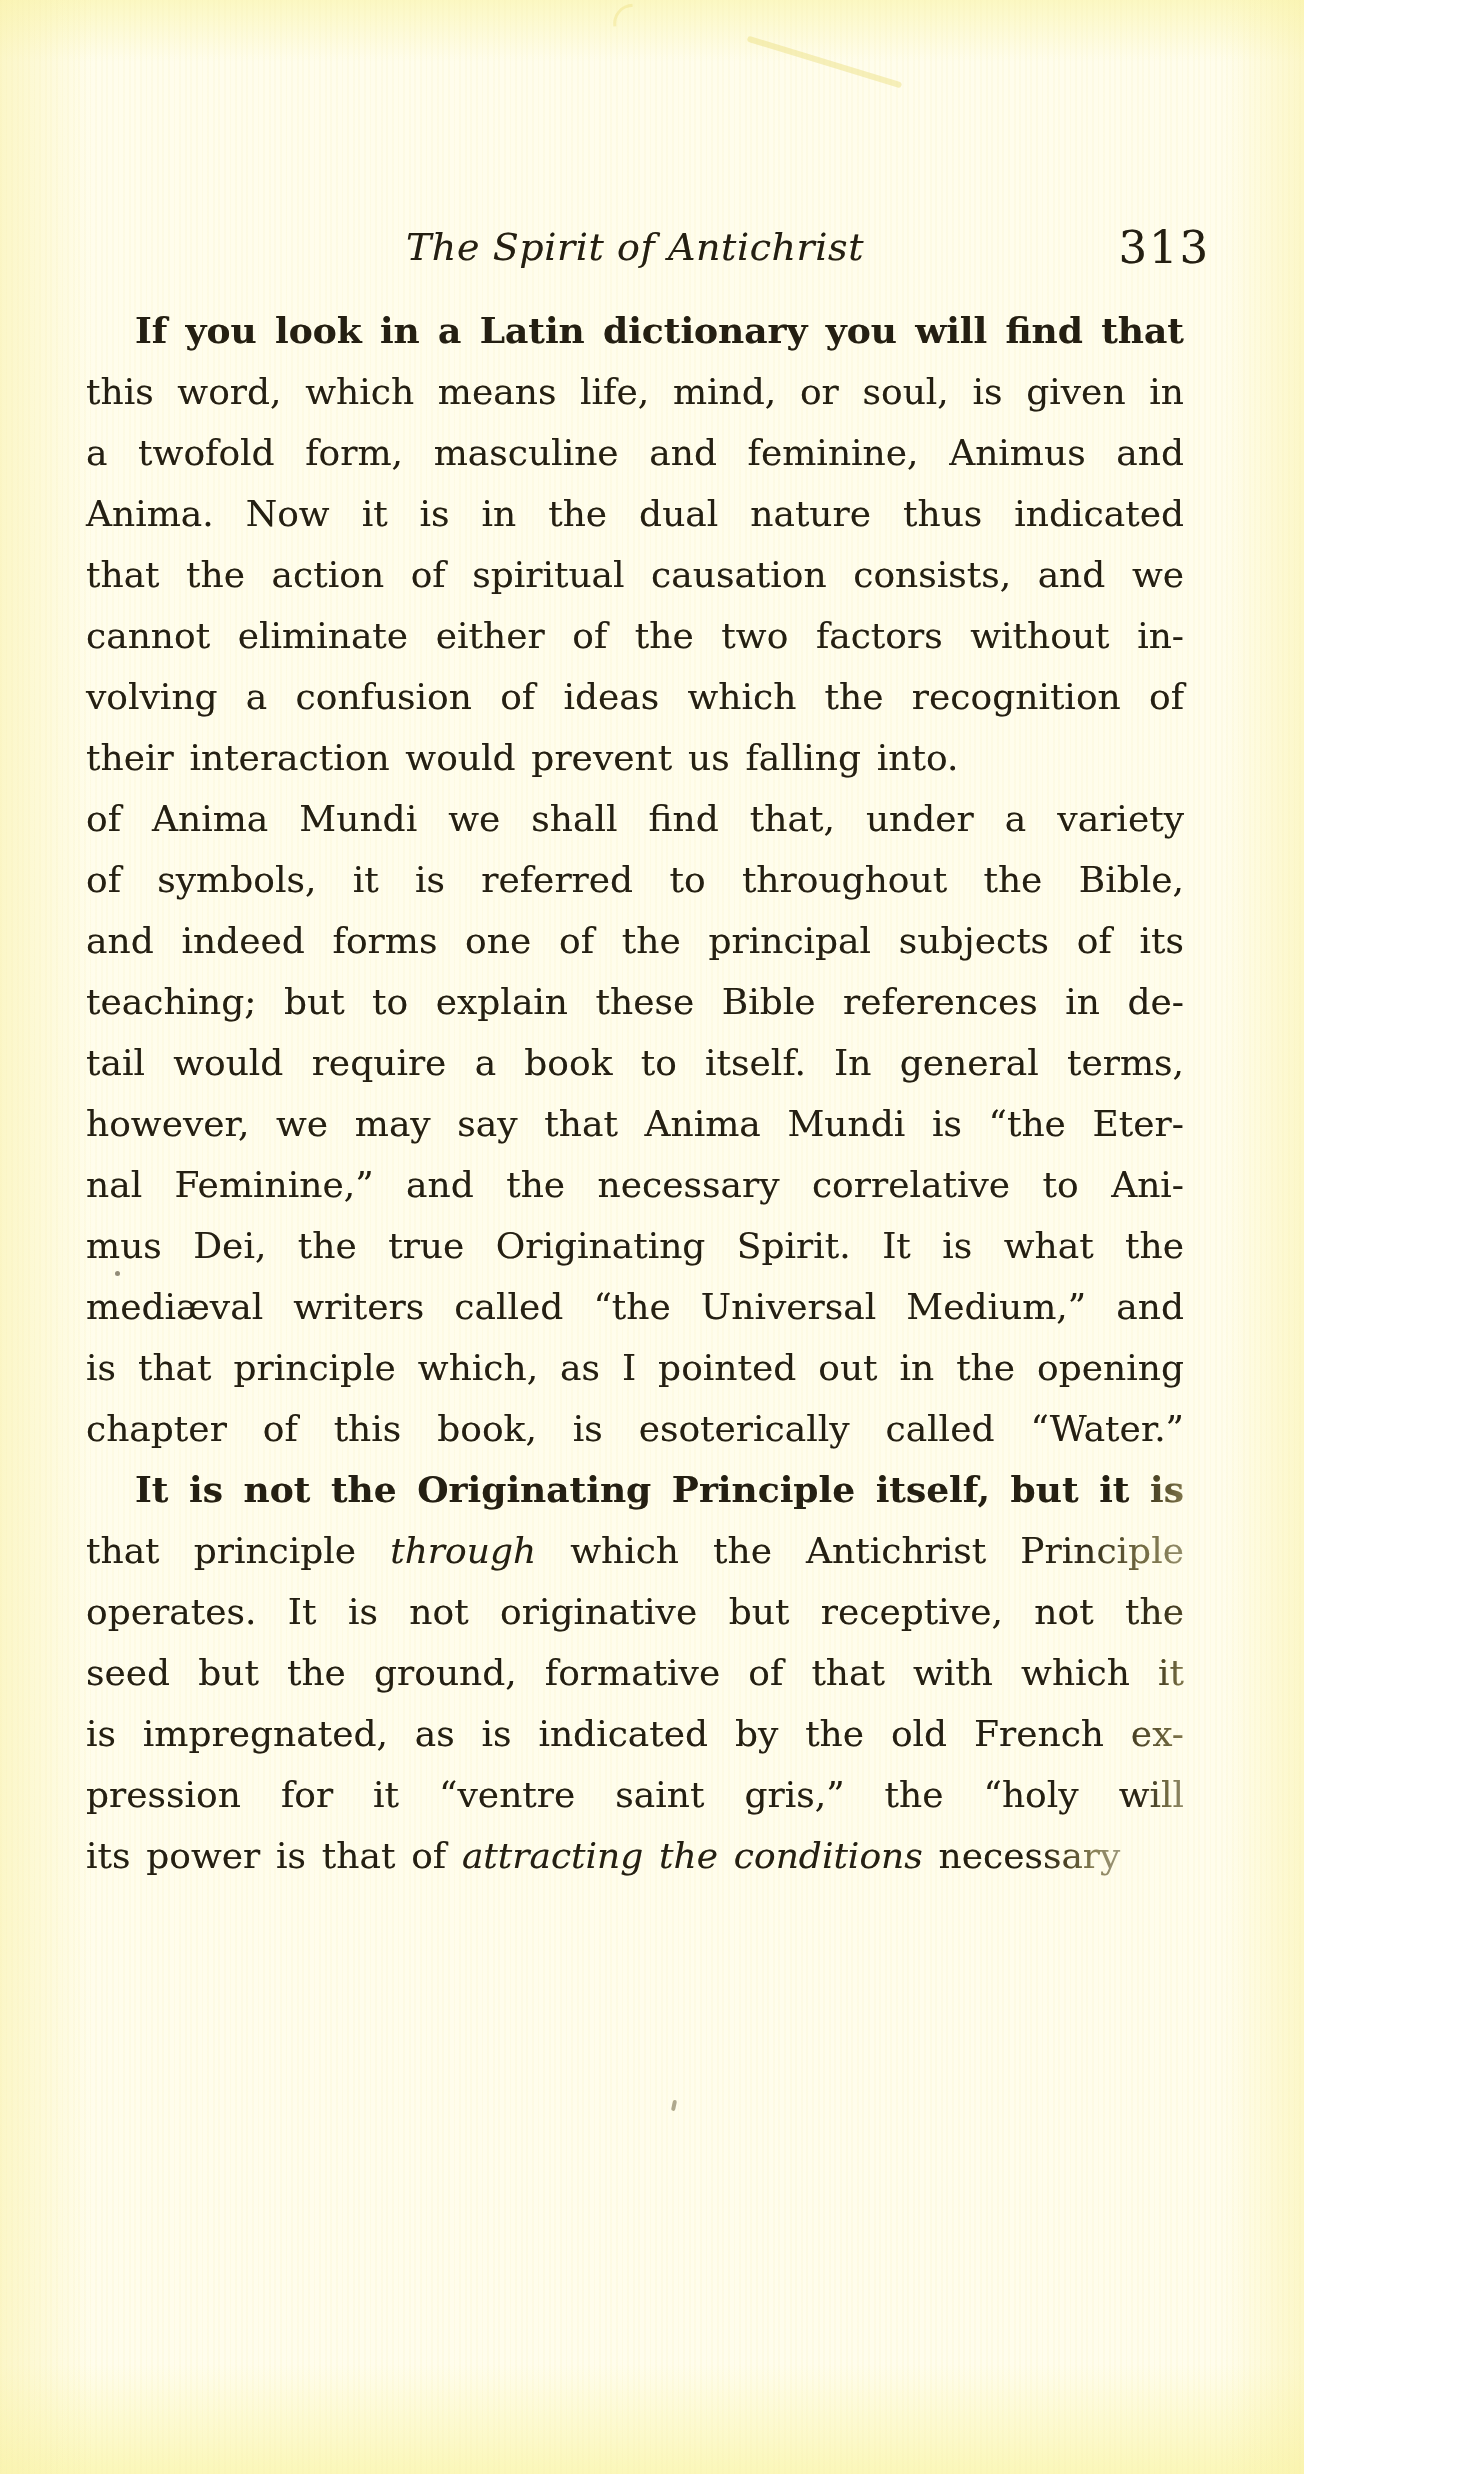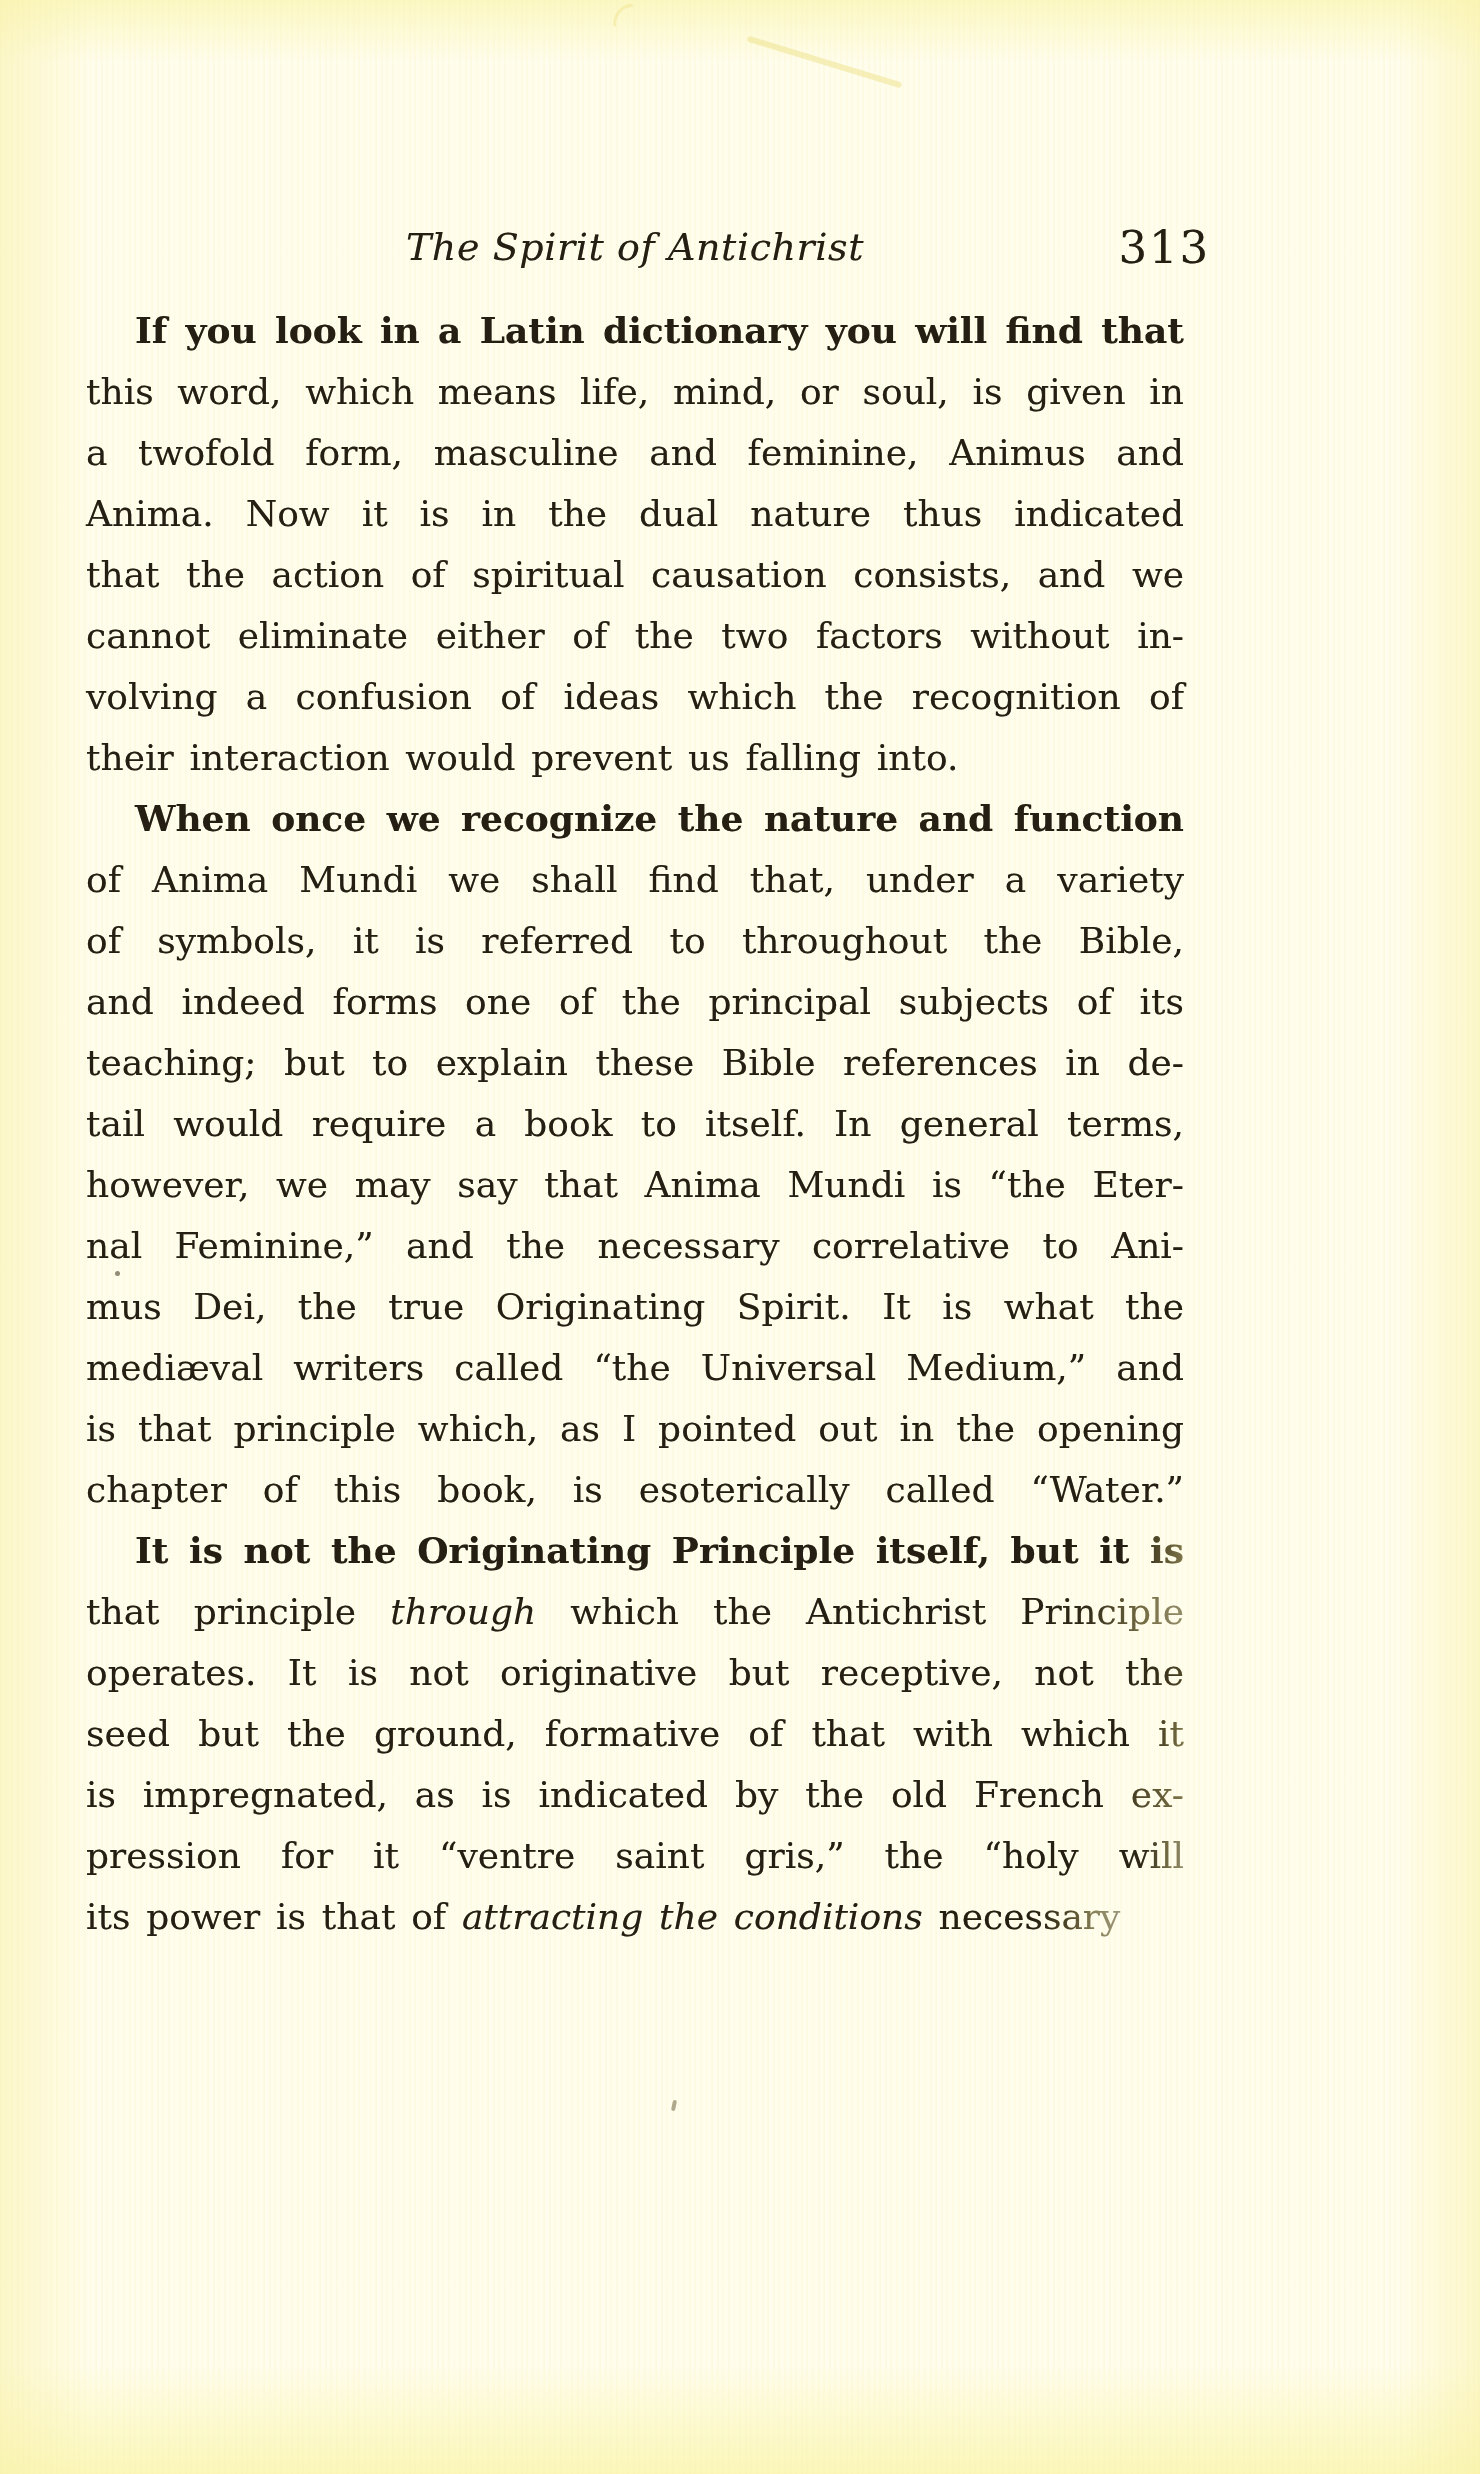--- a/index.html
+++ b/index.html
@@ -3,29 +3,30 @@
 <meta charset="utf-8">
 <style>
   html, body { margin: 0; padding: 0; }
   body {
     width: 1484px; height: 2475px;
     overflow: hidden;
     font-family: "DejaVu Serif", "Liberation Serif", serif;
   }
   .page {
     position: relative;
-    width: 1480px; height: 2475px;
+    width: 1272px; height: 2475px;
     background-color: #fffdec;
     background-image:
       repeating-linear-gradient(90deg, rgba(243,233,170,0.12) 0px, rgba(243,233,170,0.12) 1.9px, rgba(255,255,252,0) 1.9px, rgba(255,255,252,0) 5.6px),
       linear-gradient(90deg, rgba(249,241,170,0.55) 0px, rgba(255,255,250,0) 93px),
       linear-gradient(270deg, rgba(249,241,165,0.50) 0px, rgba(255,255,250,0) 80px),
       linear-gradient(180deg, rgba(250,246,180,0.75) 0px, rgba(255,255,250,0) 62px),
       linear-gradient(0deg, rgba(250,246,175,0.85) 0px, rgba(255,255,250,0) 111px);
     color: #241f12;
+    padding-left: 32px;
   }
   .header {
     position: absolute;
     left: 86px; top: 217px;
     width: 1098px; height: 61px;
     line-height: 61px;
     text-align: center;
     font-style: italic;
     font-size: 38px;
     letter-spacing: 0.6px;
@@ -103,21 +104,20 @@
 
   <div class="text-column">
       <div class="line indent"><span>If you look in a Latin dictionary you will find that</span></div>
       <div class="line"><span>this word, which means life, mind, or soul, is given in</span></div>
       <div class="line"><span>a twofold form, masculine and feminine, Animus and</span></div>
       <div class="line"><span>Anima.  Now it is in the dual nature thus indicated</span></div>
       <div class="line"><span>that the action of spiritual causation consists, and we</span></div>
       <div class="line"><span>cannot eliminate either of the two factors without in-</span></div>
       <div class="line"><span>volving a confusion of ideas which the recognition of</span></div>
       <div class="line lastline"><span>their interaction would prevent us falling into.</span></div>
-      <div class="line indent"><span>When once we recognize the nature and function</span></div>
       <div class="line"><span>of Anima Mundi we shall find that, under a variety</span></div>
       <div class="line"><span>of symbols, it is referred to throughout the Bible,</span></div>
       <div class="line"><span>and indeed forms one of the principal subjects of its</span></div>
       <div class="line"><span>teaching; but to explain these Bible references in de-</span></div>
       <div class="line"><span>tail would require a book to itself.  In general terms,</span></div>
       <div class="line"><span>however, we may say that Anima Mundi is “the Eter-</span></div>
       <div class="line"><span>nal Feminine,” and the necessary correlative to Ani-</span></div>
       <div class="line"><span>mus Dei, the true Originating Spirit.  It is what the</span></div>
       <div class="line"><span>mediæval writers called “the Universal Medium,” and</span></div>
       <div class="line"><span>is that principle which, as I pointed out in the opening</span></div>

